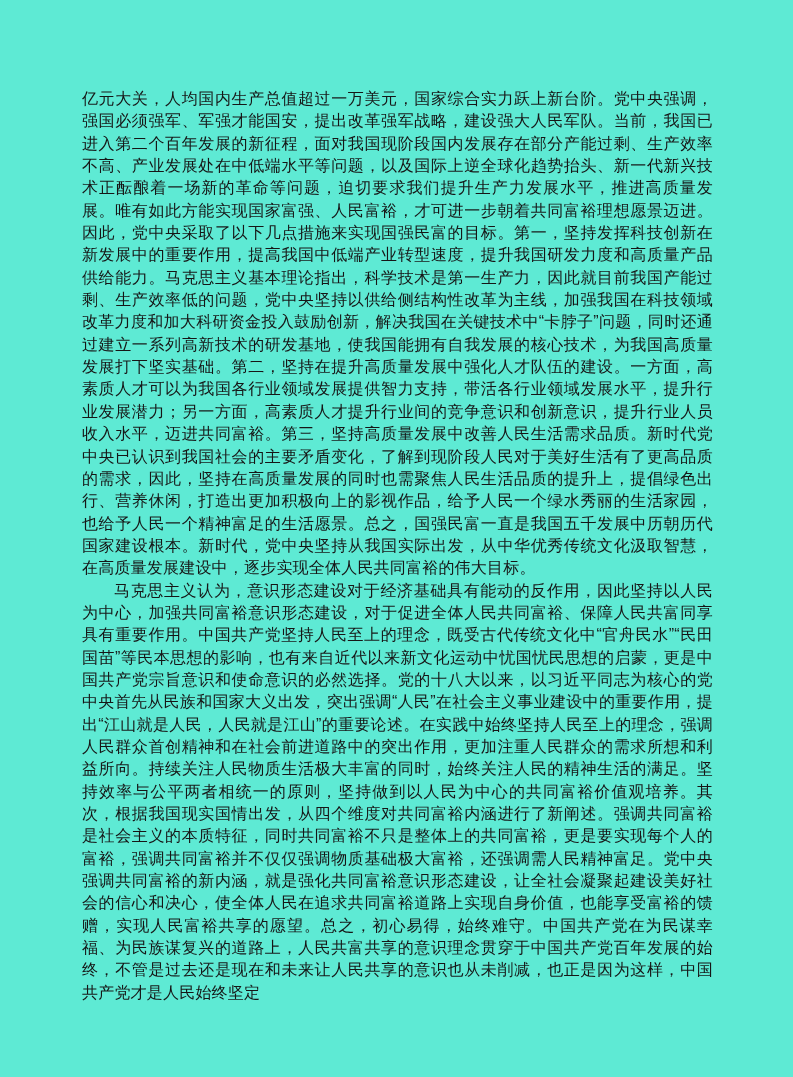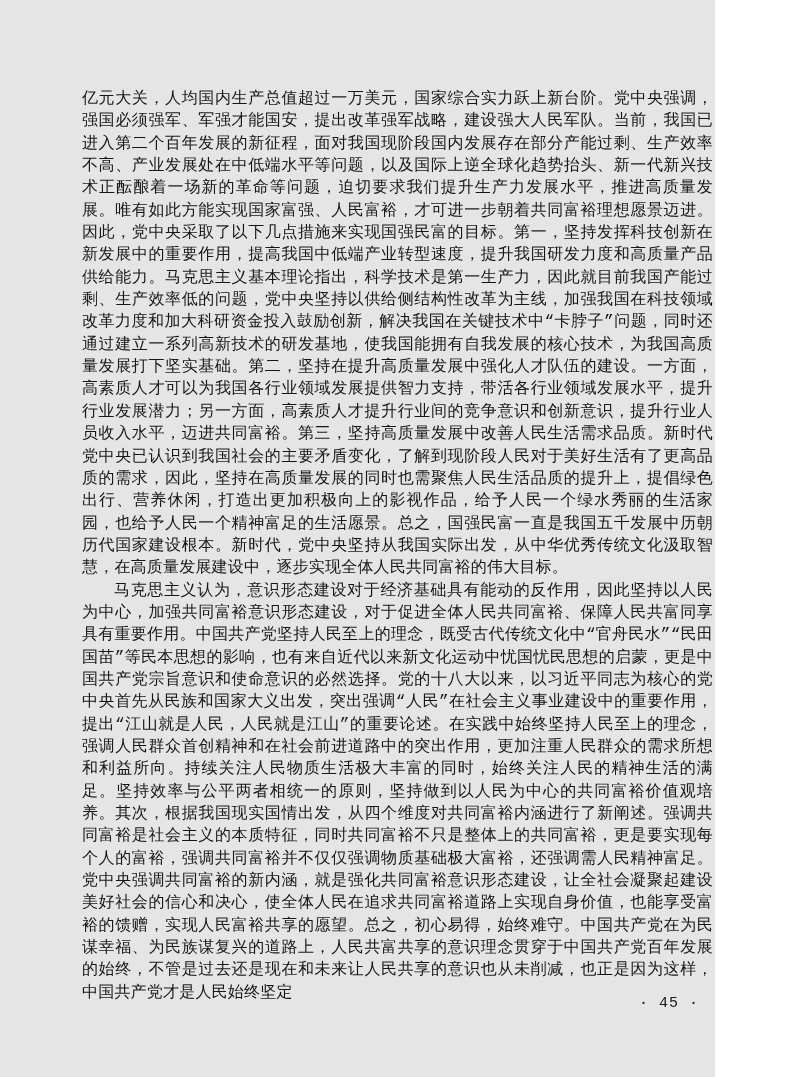--- a/index.html
+++ b/index.html
@@ -2,25 +2,25 @@
 <html><head>
 <meta charset="utf-8">
 <style>
   html, body {
     margin: 0;
     padding: 0;
     background: #ffffff;
   }
   .page {
     position: relative;
-    width: 715px;
+    width: 793px;
     height: 1077px;
-    background: #e5e5e5;
+    background: #5eead4;
     overflow: hidden;
-    font-family: Liberation Mono, monospace;
+    font-family: Liberation Sans, sans-serif;
   }
   .text-block {
     position: absolute;
     left: 82px;
     top: 88px;
     width: 631px;
   }
   p.body {
     margin: 0;
     padding: 0;
@@ -53,14 +53,13 @@
   }
 </style>
 </head>
 <body>
 
 <div class="page">
   <div class="text-block">
     <p class="body">亿元大关，人均国内生产总值超过一万美元，国家综合实力跃上新台阶。党中央强调，强国必须强军、军强才能国安，提出改革强军战略，建设强大人民军队。当前，我国已进入第二个百年发展的新征程，面对我国现阶段国内发展存在部分产能过剩、生产效率不高、产业发展处在中低端水平等问题，以及国际上逆全球化趋势抬头、新一代新兴技术正酝酿着一场新的革命等问题，迫切要求我们提升生产力发展水平，推进高质量发展。唯有如此方能实现国家富强、人民富裕，才可进一步朝着共同富裕理想愿景迈进。因此，党中央采取了以下几点措施来实现国强民富的目标。第一，坚持发挥科技创新在新发展中的重要作用，提高我国中低端产业转型速度，提升我国研发力度和高质量产品供给能力。马克思主义基本理论指出，科学技术是第一生产力，因此就目前我国产能过剩、生产效率低的问题，党中央坚持以供给侧结构性改革为主线，加强我国在科技领域改革力度和加大科研资金投入鼓励创新，解决我国在关键技术中“卡脖子”问题，同时还通过建立一系列高新技术的研发基地，使我国能拥有自我发展的核心技术，为我国高质量发展打下坚实基础。第二，坚持在提升高质量发展中强化人才队伍的建设。一方面，高素质人才可以为我国各行业领域发展提供智力支持，带活各行业领域发展水平，提升行业发展潜力；另一方面，高素质人才提升行业间的竞争意识和创新意识，提升行业人员收入水平，迈进共同富裕。第三，坚持高质量发展中改善人民生活需求品质。新时代党中央已认识到我国社会的主要矛盾变化，了解到现阶段人民对于美好生活有了更高品质的需求，因此，坚持在高质量发展的同时也需聚焦人民生活品质的提升上，提倡绿色出行、营养休闲，打造出更加积极向上的影视作品，给予人民一个绿水秀丽的生活家园，也给予人民一个精神富足的生活愿景。总之，国强民富一直是我国五千发展中历朝历代国家建设根本。新时代，党中央坚持从我国实际出发，从中华优秀传统文化汲取智慧，在高质量发展建设中，逐步实现全体人民共同富裕的伟大目标。</p>
     <p class="body indent">马克思主义认为，意识形态建设对于经济基础具有能动的反作用，因此坚持以人民为中心，加强共同富裕意识形态建设，对于促进全体人民共同富裕、保障人民共富同享具有重要作用。中国共产党坚持人民至上的理念，既受古代传统文化中“官舟民水”“民田国苗”等民本思想的影响，也有来自近代以来新文化运动中忧国忧民思想的启蒙，更是中国共产党宗旨意识和使命意识的必然选择。党的十八大以来，以习近平同志为核心的党中央首先从民族和国家大义出发，突出强调“人民”在社会主义事业建设中的重要作用，提出“江山就是人民，人民就是江山”的重要论述。在实践中始终坚持人民至上的理念，强调人民群众首创精神和在社会前进道路中的突出作用，更加注重人民群众的需求所想和利益所向。持续关注人民物质生活极大丰富的同时，始终关注人民的精神生活的满足。坚持效率与公平两者相统一的原则，坚持做到以人民为中心的共同富裕价值观培养。其次，根据我国现实国情出发，从四个维度对共同富裕内涵进行了新阐述。强调共同富裕是社会主义的本质特征，同时共同富裕不只是整体上的共同富裕，更是要实现每个人的富裕，强调共同富裕并不仅仅强调物质基础极大富裕，还强调需人民精神富足。党中央强调共同富裕的新内涵，就是强化共同富裕意识形态建设，让全社会凝聚起建设美好社会的信心和决心，使全体人民在追求共同富裕道路上实现自身价值，也能享受富裕的馈赠，实现人民富裕共享的愿望。总之，初心易得，始终难守。中国共产党在为民谋幸福、为民族谋复兴的道路上，人民共富共享的意识理念贯穿于中国共产党百年发展的始终，不管是过去还是现在和未来让人民共享的意识也从未削减，也正是因为这样，中国共产党才是人民始终坚定</p>
   </div>
-  <div class="page-number">· 45 ·</div>
 </div>
 
 </body></html>

